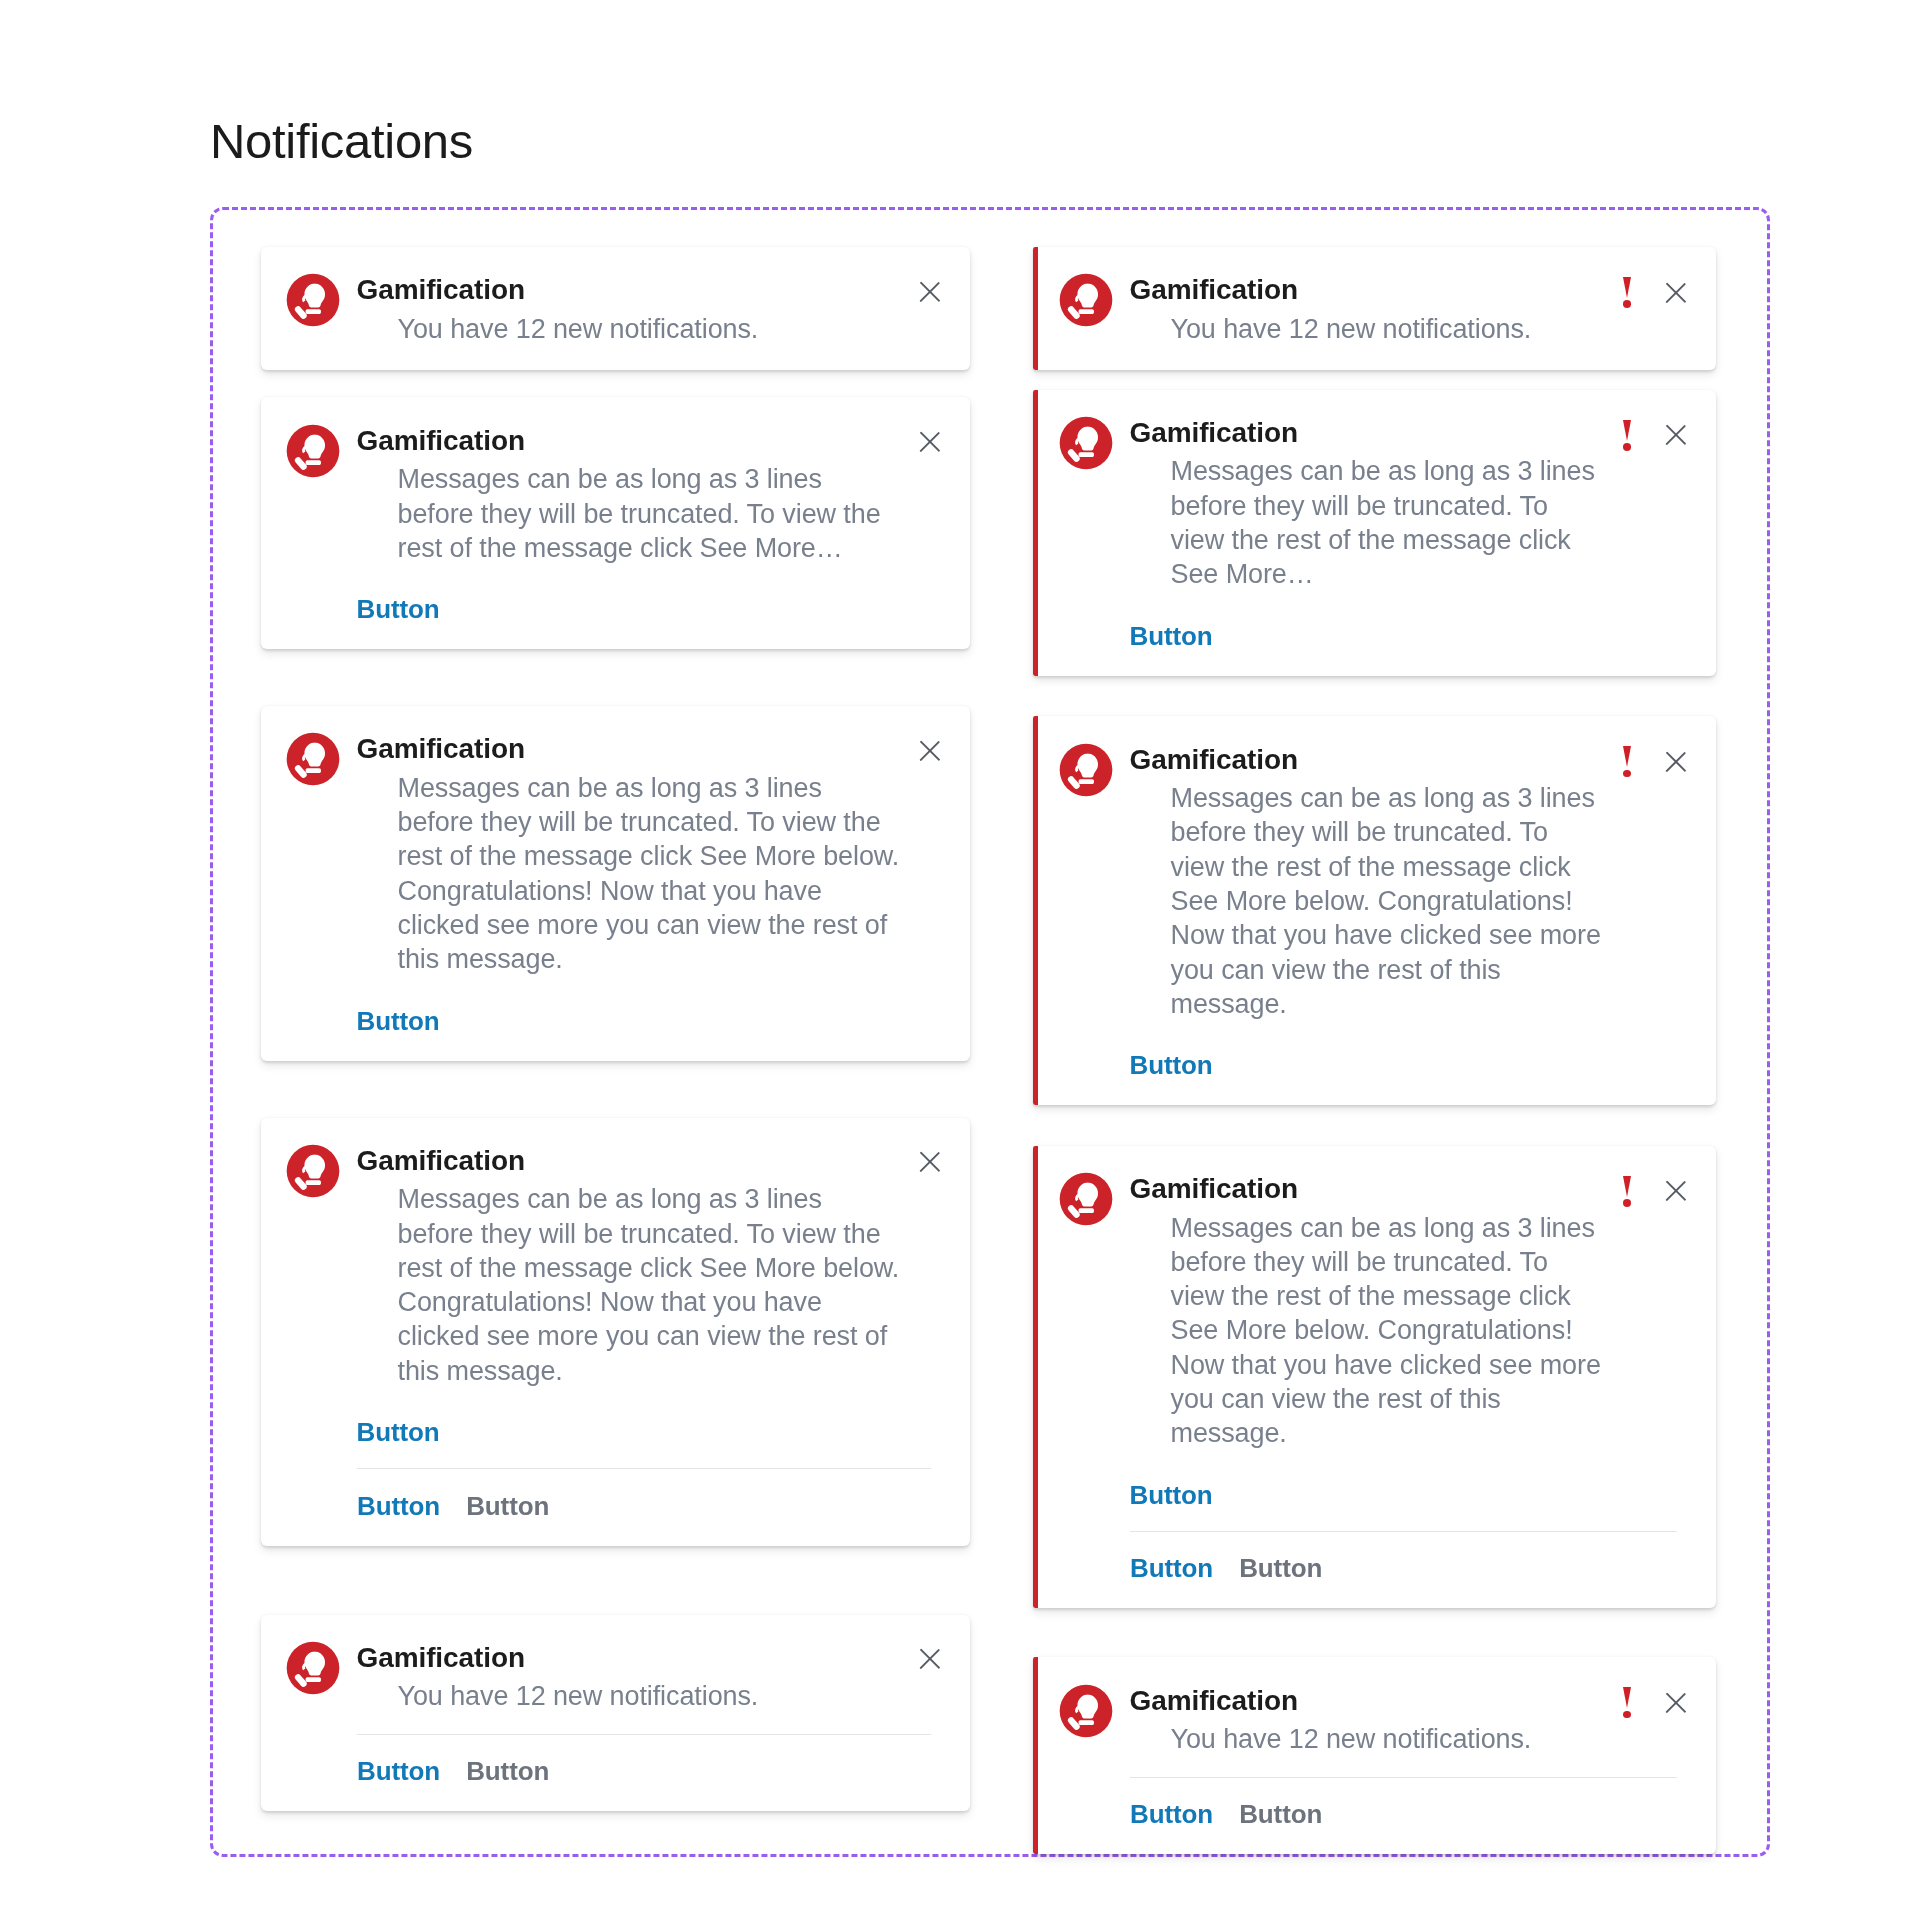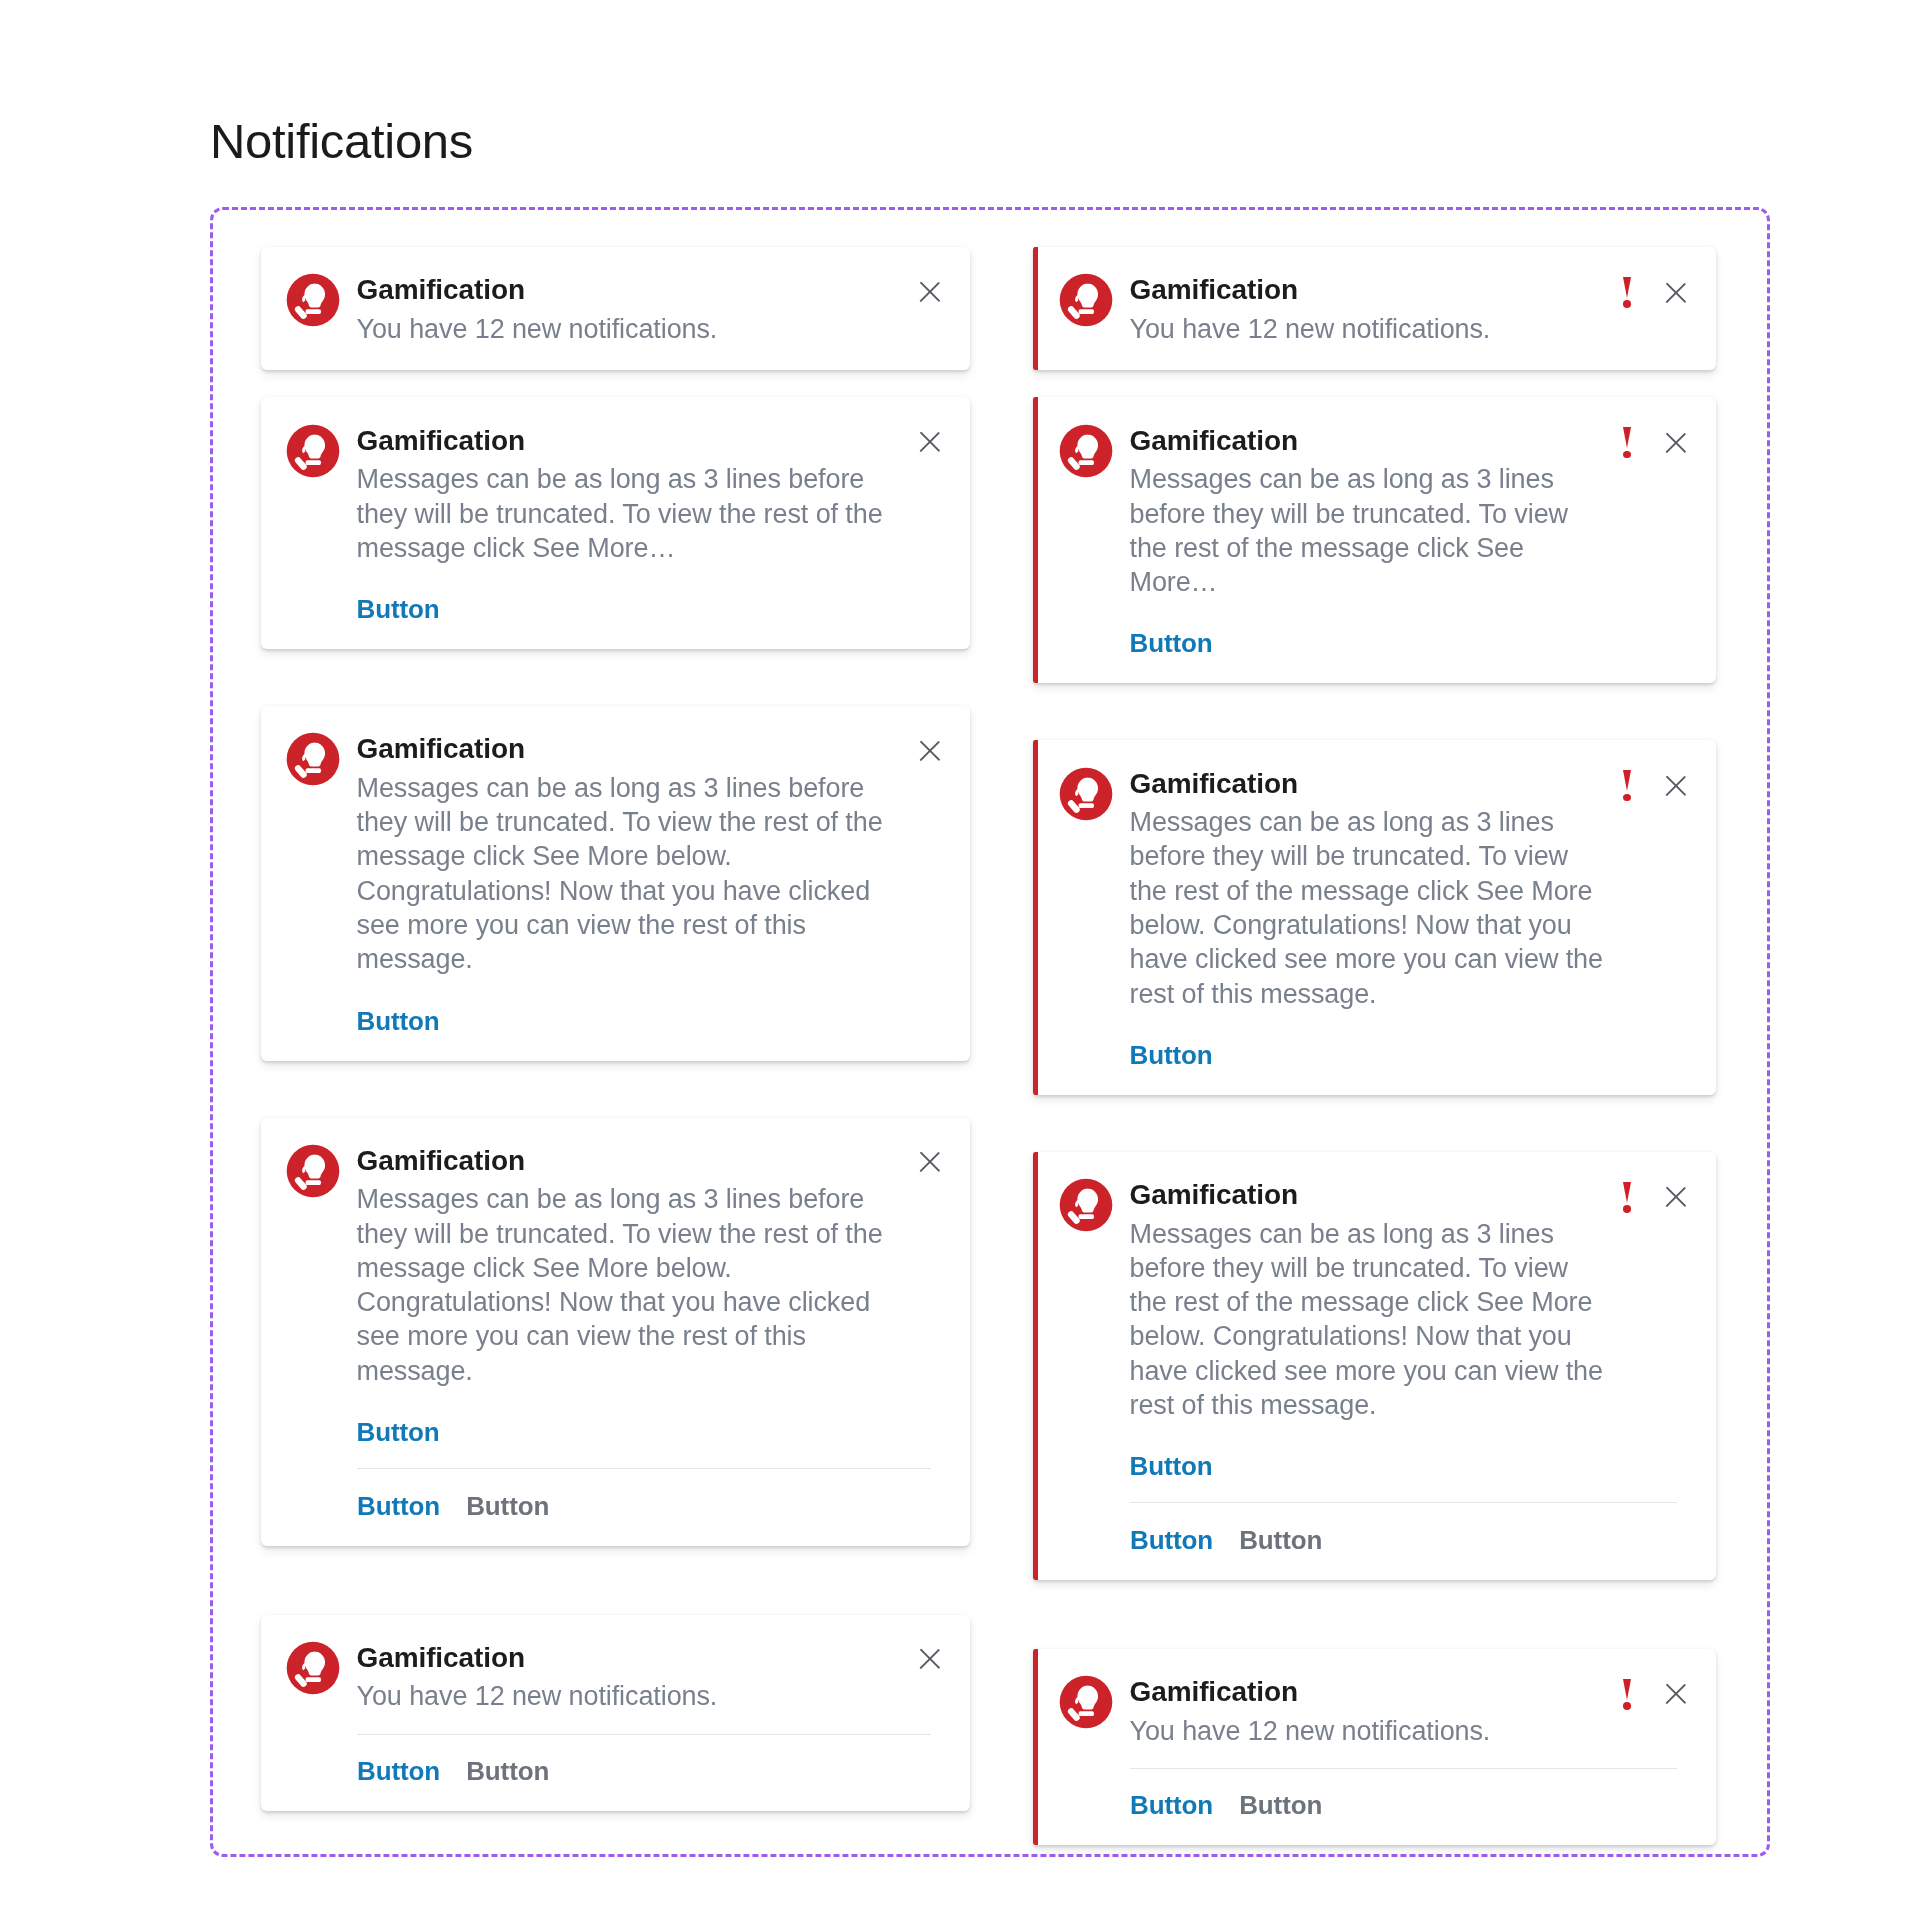--- a/index.html
+++ b/index.html
@@ -114,20 +114,21 @@
     margin-bottom: 4.8px;
   }
 
   .card-message {
     font-size: 27px;
     font-weight: 400;
     color: #79808d;
     line-height: 1.27;
     letter-spacing: -0.1px;
     max-width: 539px;
+    margin-left: 41px;
   }
 
   .inline-link {
     display: inline-block;
     margin-top: 18px;
     font-size: 26px;
     font-weight: 700;
     color: #1279b9;
     letter-spacing: -0.1px;
     cursor: pointer;

